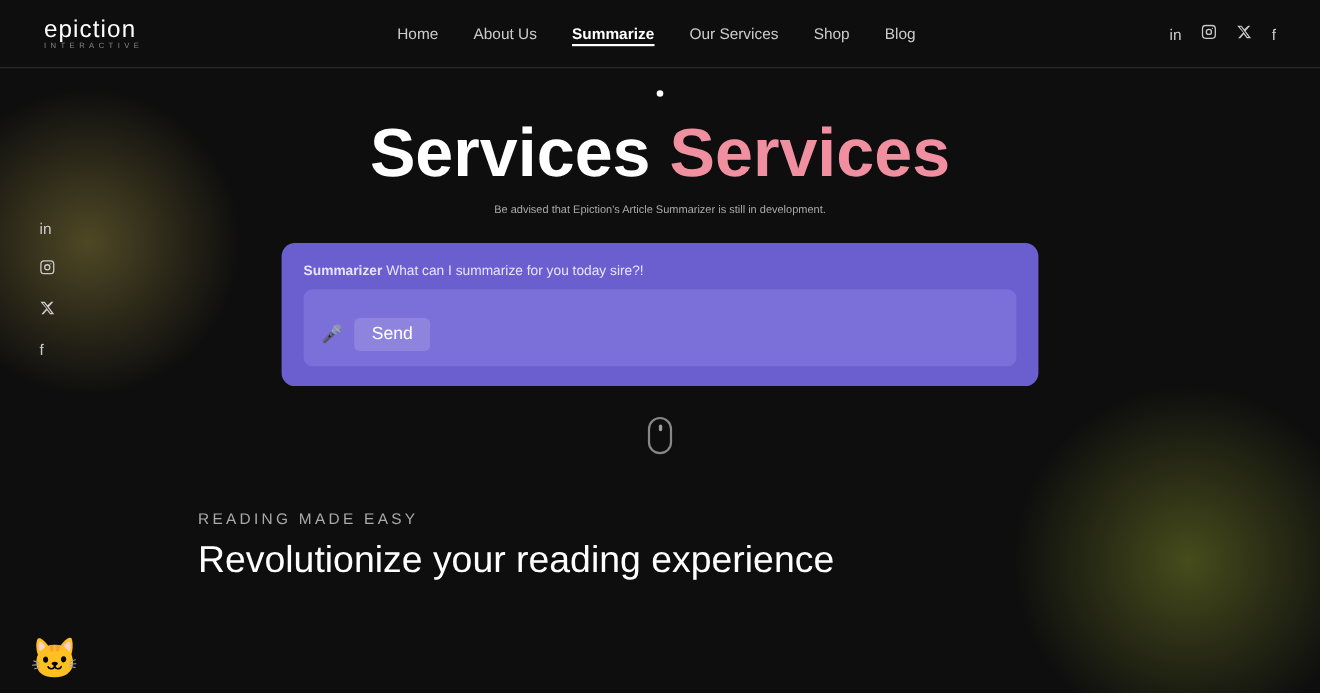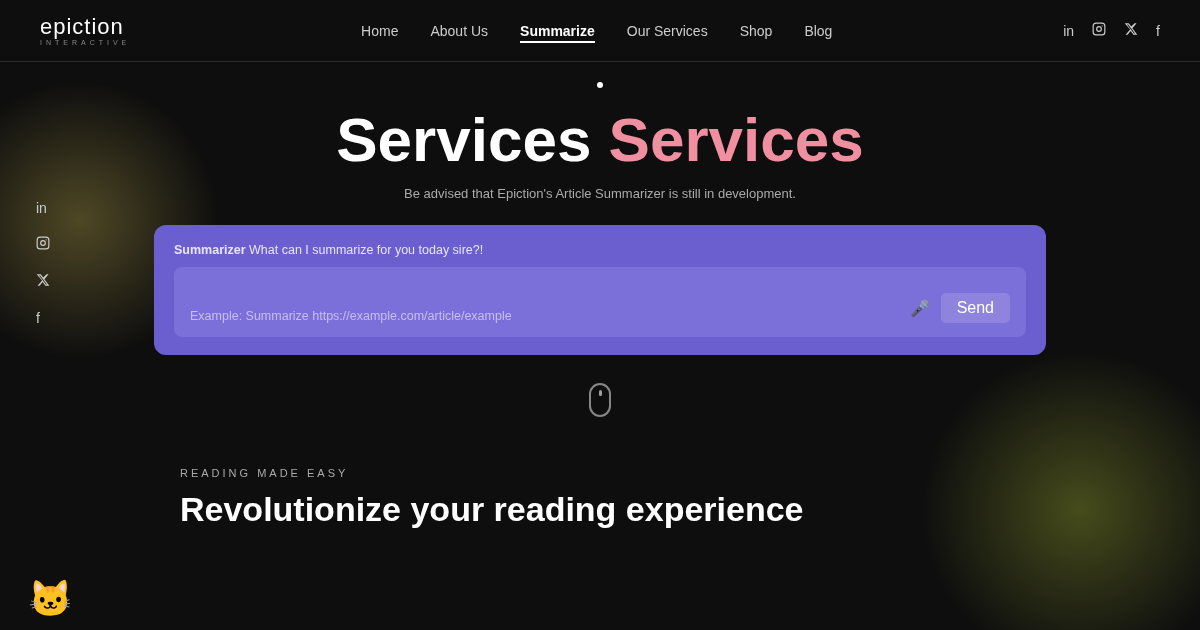--- a/index.html
+++ b/index.html
@@ -143,29 +143,29 @@
       margin-bottom: 12px;
     }
     .hero-title .white-text {
       color: #fff;
     }
     .hero-title .pink-text {
       color: #f08fa0;
     }
 
     .hero-subtitle {
-      font-size: 13px;
+      font-size: 10px;
       color: #aaa;
       text-align: center;
       margin-bottom: 24px;
     }
 
     
     .chat-box {
-      width: 892px;
+      width: 688px;
       background: #6b5fcf;
       border-radius: 12px;
       padding: 18px 20px 18px 20px;
       position: relative;
     }
 
     .chat-header {
       font-size: 12.5px;
       color: #ddd;
       margin-bottom: 10px;
@@ -245,30 +245,30 @@
 
     
     .bottom-section {
       position: relative;
       z-index: 5;
       padding: 30px 40px 0 180px;
       margin-top: 20px;
     }
 
     .reading-label {
-      font-size: 11px;
+      font-size: 14px;
       letter-spacing: 3px;
       text-transform: uppercase;
       color: #aaa;
       margin-bottom: 10px;
     }
 
     .bottom-title {
       font-size: 34px;
-      font-weight: 700;
+      font-weight: 400;
       color: #fff;
       line-height: 1.2;
       max-width: 700px;
     }
 
     
     .mascot {
       position: absolute;
       bottom: 10px;
       left: 28px;
@@ -353,21 +353,20 @@
   </h1>
   <p class="hero-subtitle">Be advised that Epiction's Article Summarizer is still in development.</p>
 
   <div class="chat-box">
     <div class="chat-header">
       <span class="label">Summarizer</span>
       <span> </span>
       <span class="question">What can I summarize for you today sire?!</span>
     </div>
     <div class="chat-input-area">
-      <span class="chat-input-placeholder">Example: Summarize https://example.com/article/example</span>
       <div class="chat-actions">
         <span class="mic-icon">🎤</span>
         <button class="send-btn">Send</button>
       </div>
     </div>
   </div>
 </div>
 
 <div class="scroll-mouse">
   <div class="mouse-icon">

